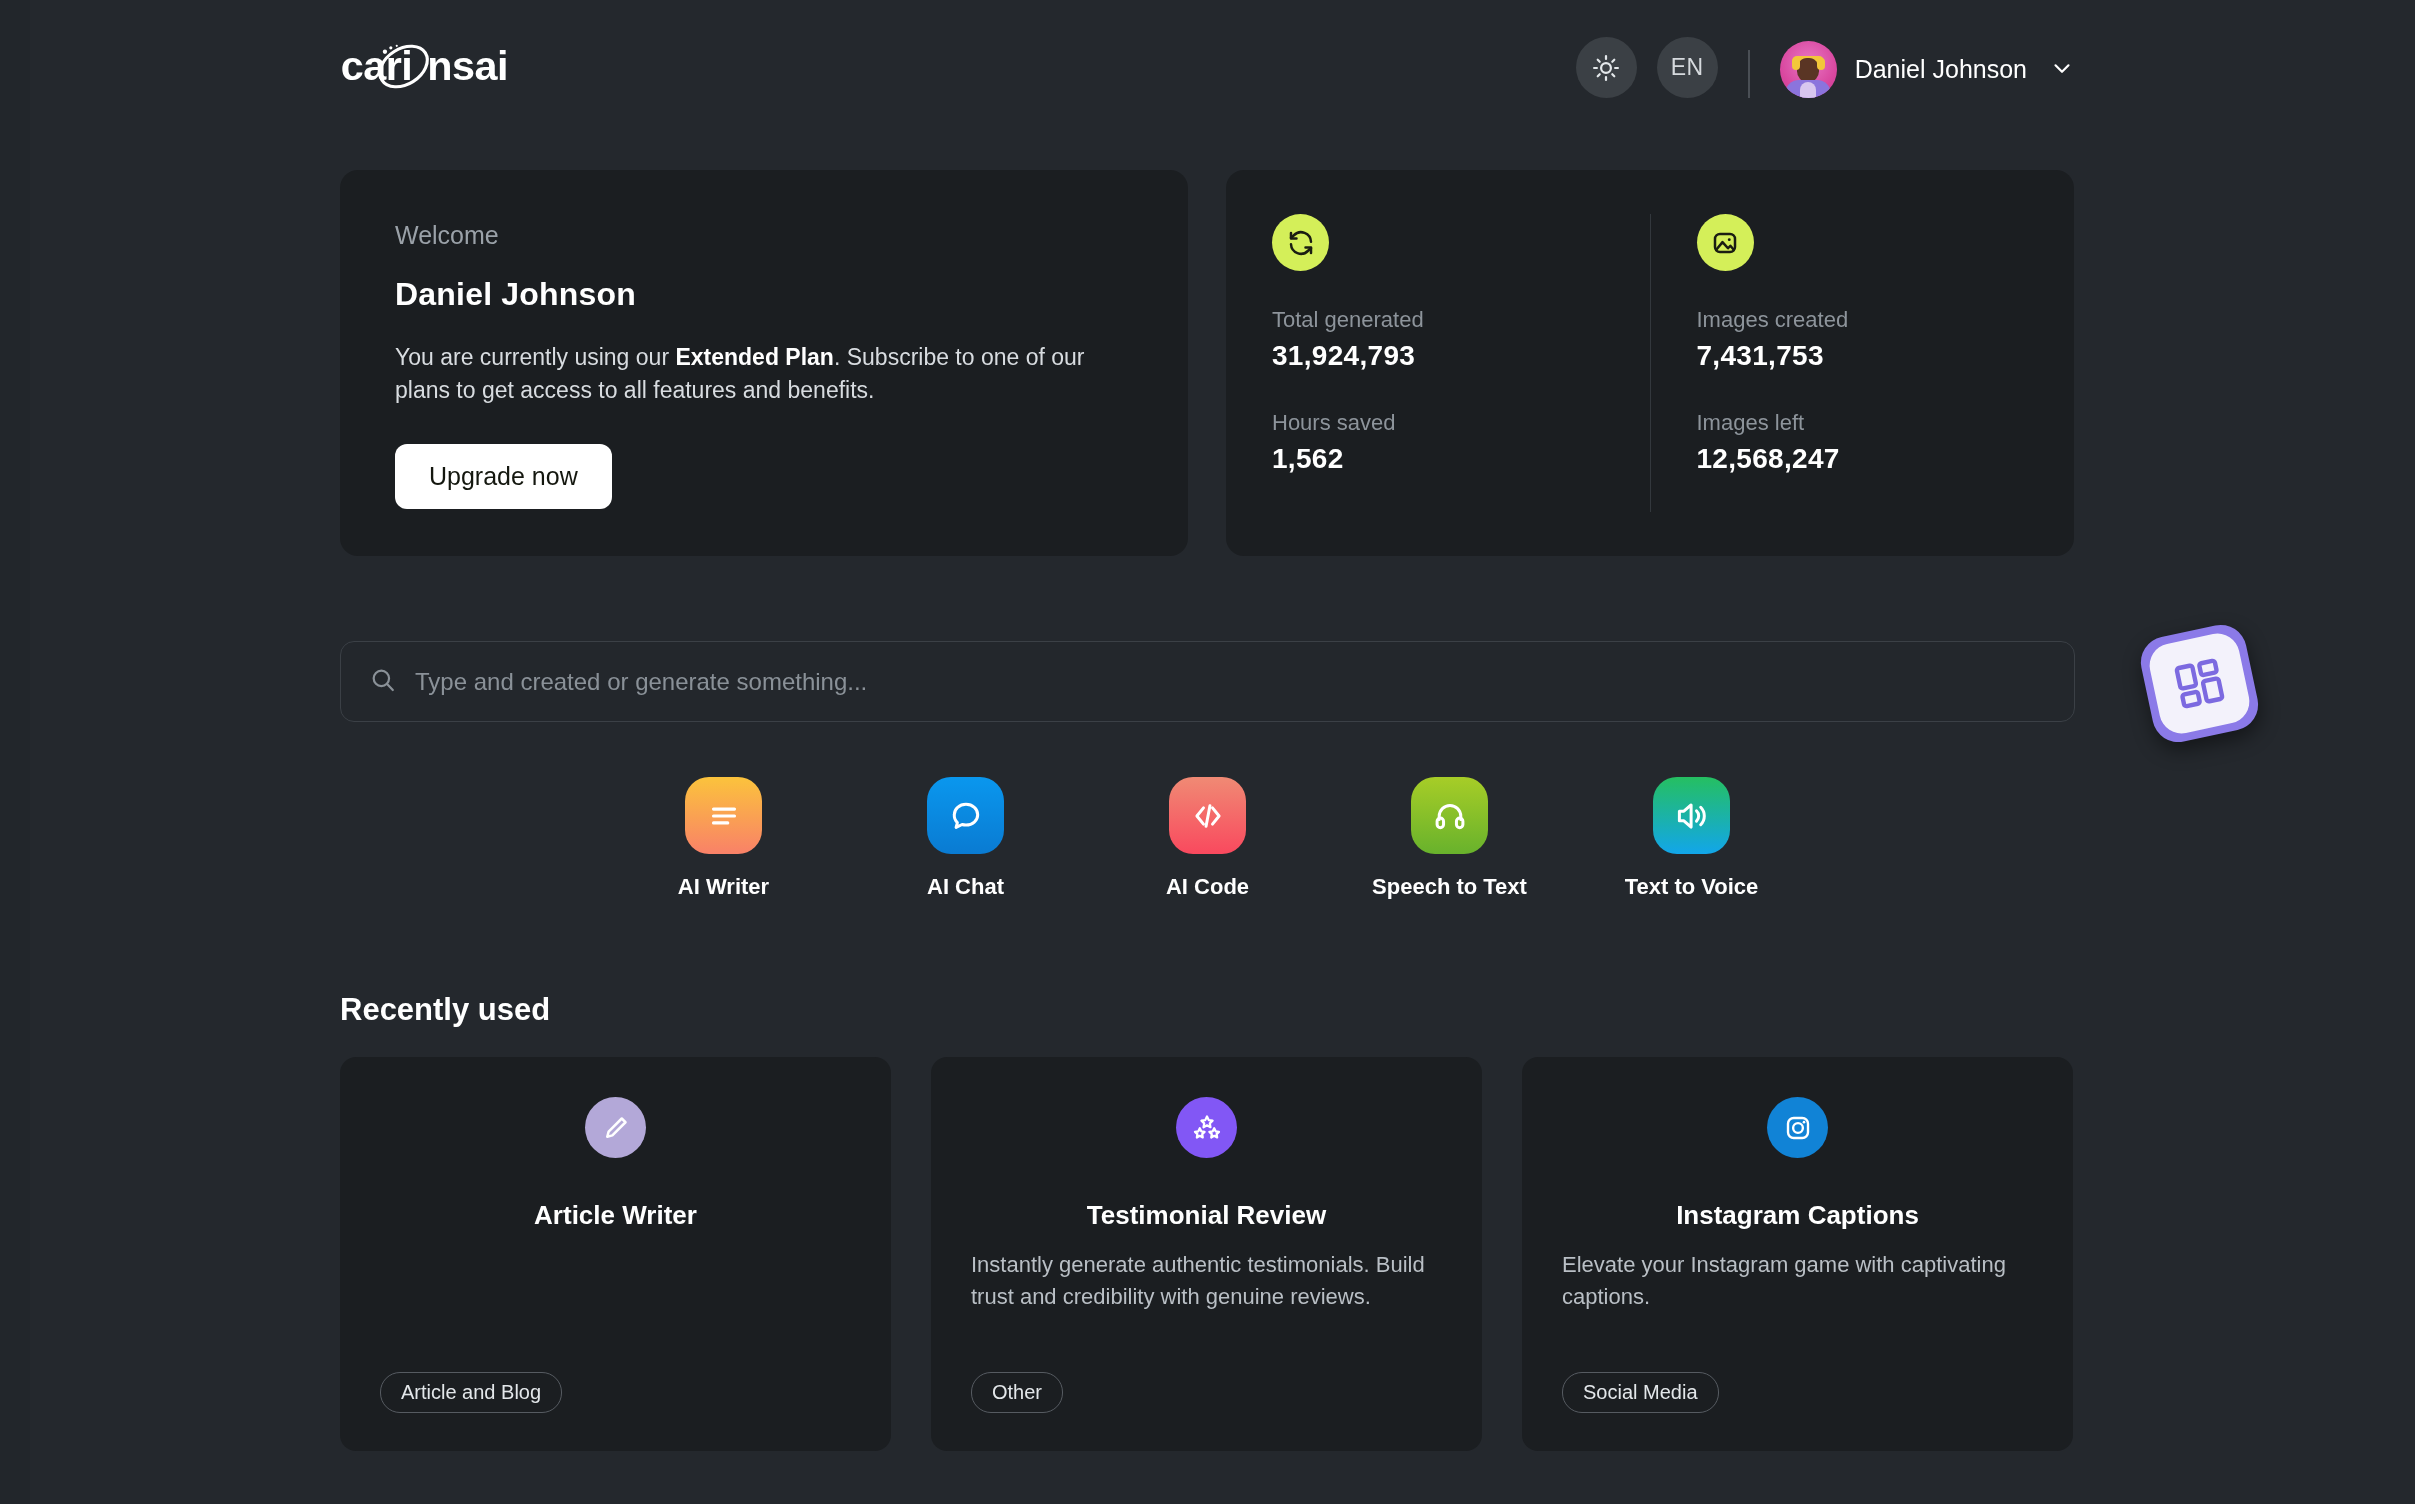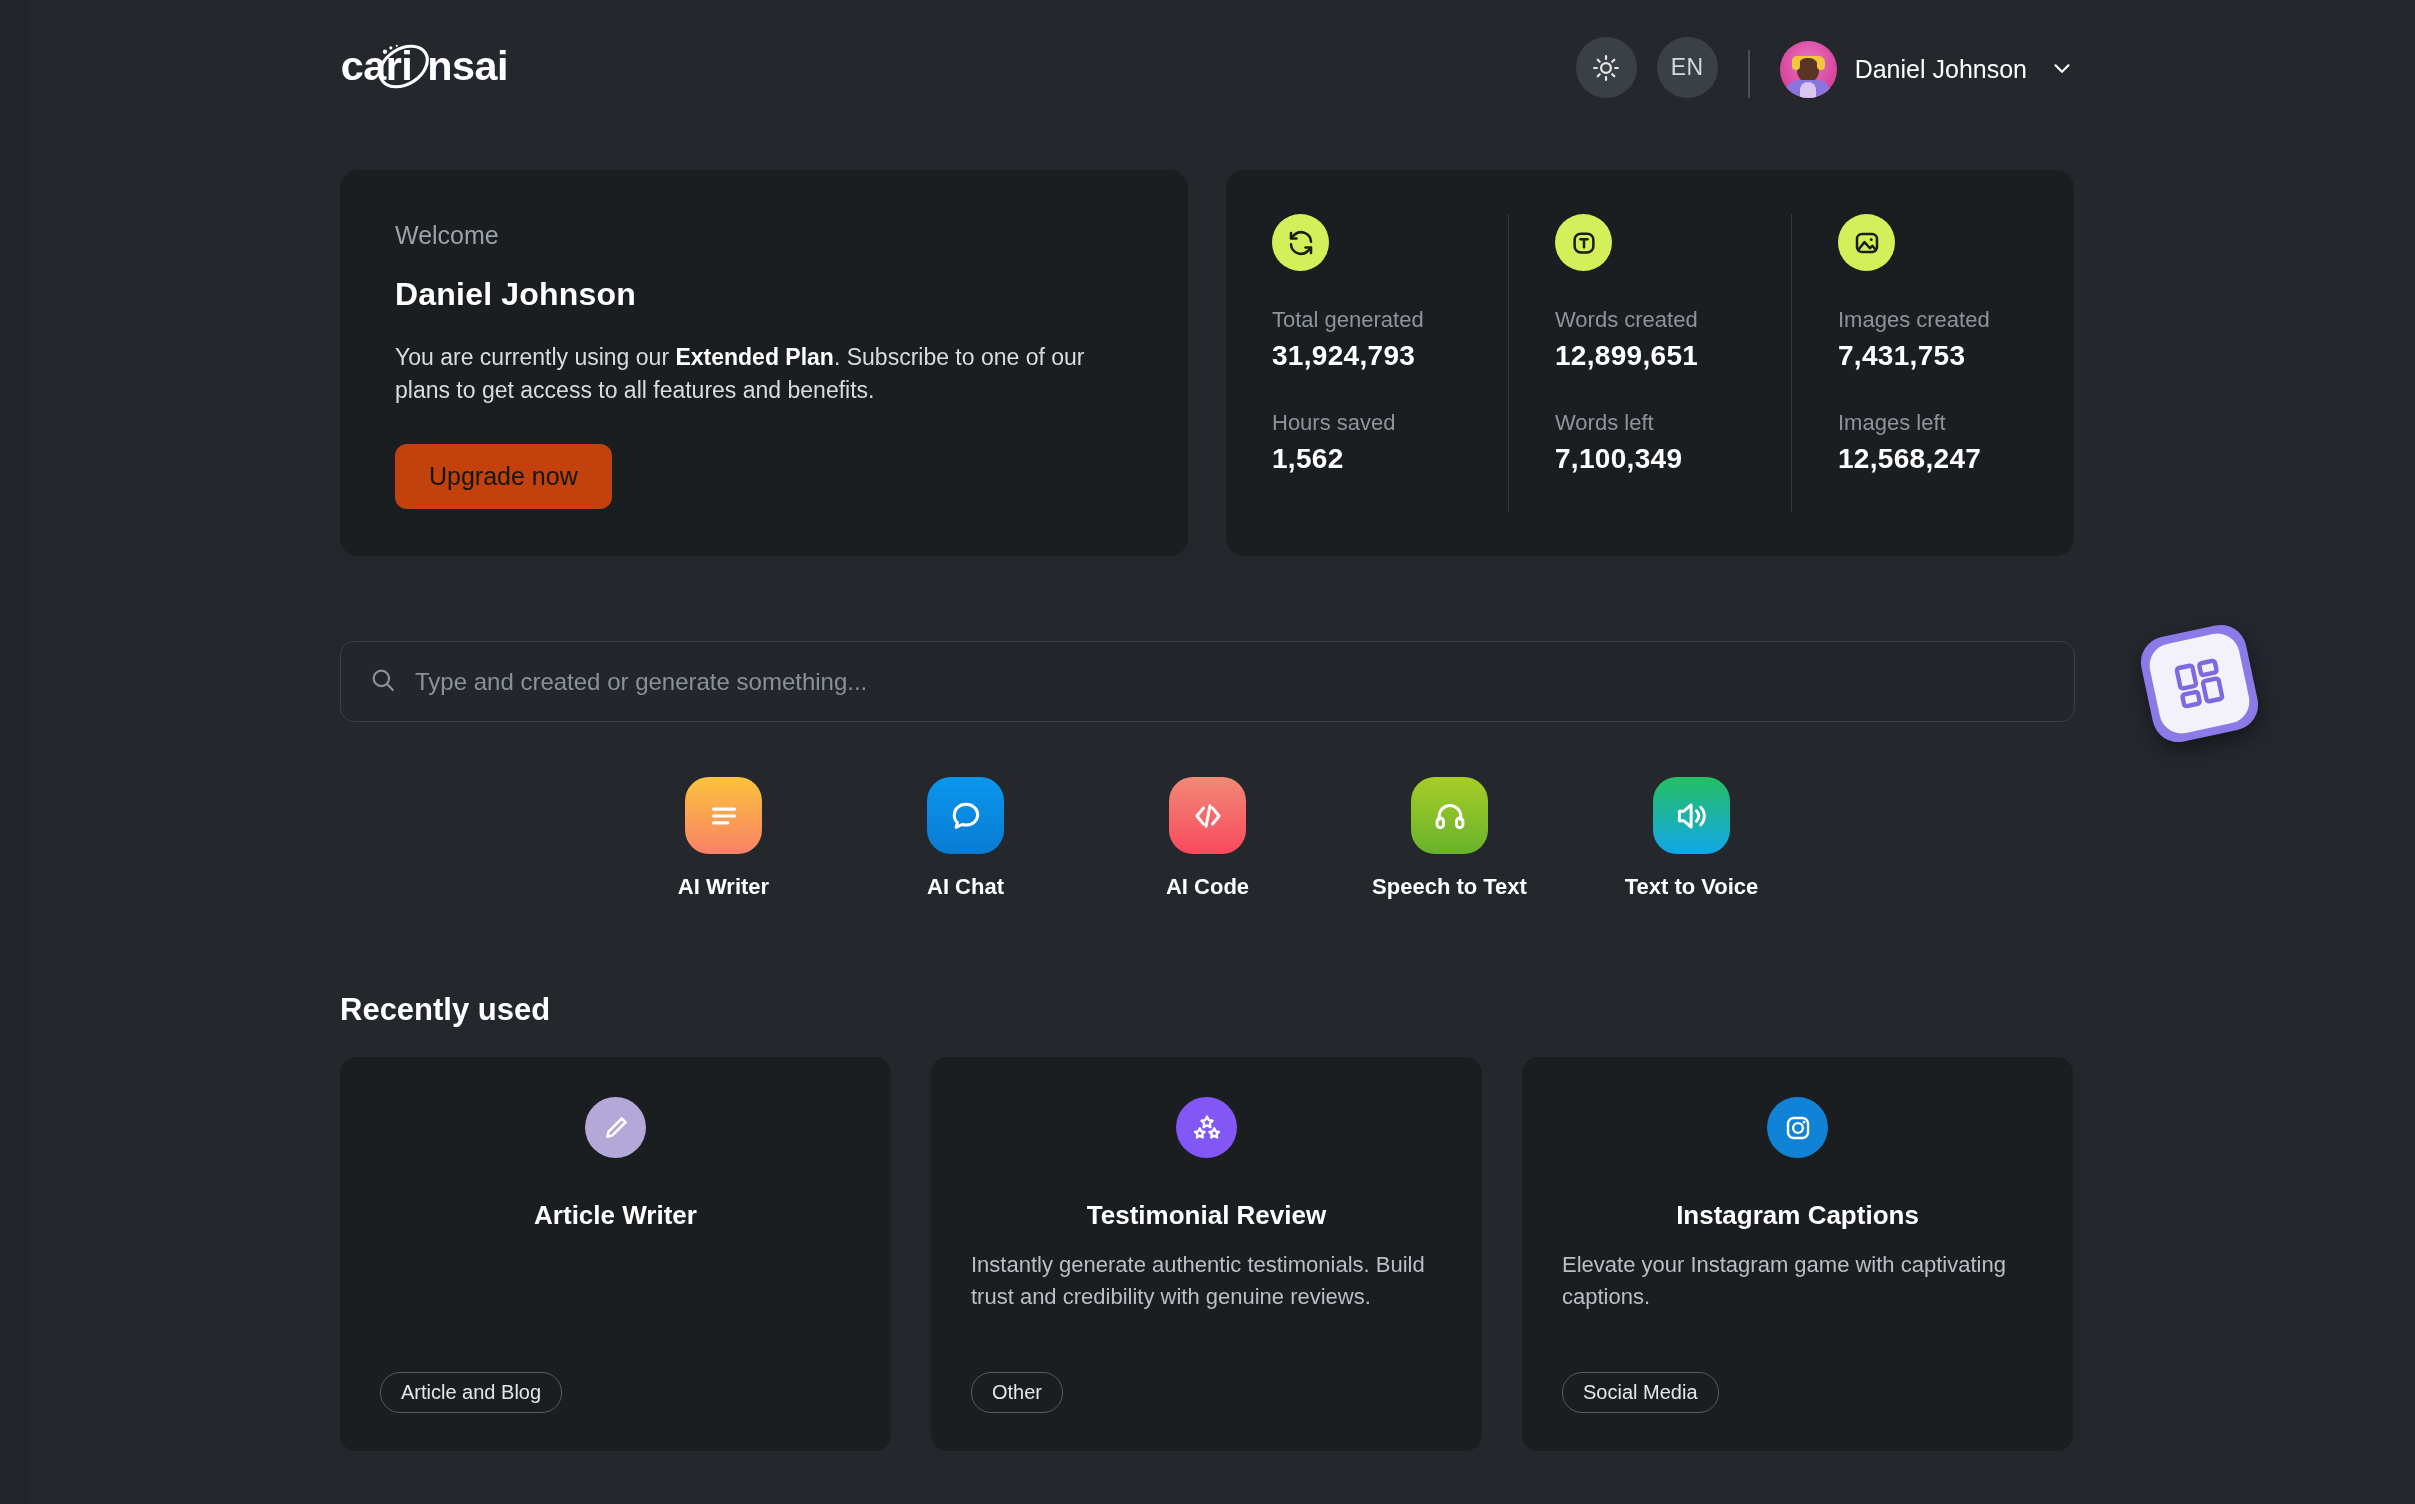--- a/index.html
+++ b/index.html
@@ -83,21 +83,21 @@
     width: 848px; height: 386px;
     padding: 51px 55px;
   }
   .w-hello { color: #9aa1a8; font-size: 25px; margin-bottom: 26px; }
   .w-name { color: #ffffff; font-size: 32px; font-weight: bold; margin-bottom: 28px; letter-spacing: 0.2px; }
   .w-desc { color: #d8dce0; font-size: 23px; line-height: 1.42; max-width: 752px; }
   .w-desc b { color: #ffffff; font-weight: bold; }
   .upgrade-btn {
     margin-top: 38px;
     display: inline-flex; align-items: center; justify-content: center;
-    background: #c2410c; color: #14170f;
+    background: #ffffff; color: #14170f;
     font-size: 25px; font-weight: 500;
     padding: 18px 34px; border-radius: 12px; border: none; cursor: pointer;
   }
 
   .stats-card {
     position: absolute; left: 1226px; top: 170px;
     width: 848px; height: 386px;
     display: flex; padding: 44px 0 44px 0;
   }
   .stat-col {
@@ -269,34 +269,20 @@
           <polyline points="20,20 20,15.6 15.6,15.6" fill="none" stroke="#1a1d12" stroke-width="2" stroke-linecap="round" stroke-linejoin="round"></polyline>
         </svg>
       </div>
       <div class="stat-label">Total generated</div>
       <div class="stat-value">31,924,793</div>
       <div class="stat-gap"></div>
       <div class="stat-label">Hours saved</div>
       <div class="stat-value">1,562</div>
     </div>
 
-    <div class="stat-col">
-      <div class="stat-icon">
-        <svg width="30" height="30" viewBox="0 0 24 24">
-          <rect x="4.5" y="4.5" width="15" height="15" rx="5" fill="none" stroke="#1a1d12" stroke-width="2"></rect>
-          <line x1="9.2" y1="9" x2="14.8" y2="9" stroke="#1a1d12" stroke-width="2" stroke-linecap="round"></line>
-          <line x1="12" y1="9" x2="12" y2="15.4" stroke="#1a1d12" stroke-width="2" stroke-linecap="round"></line>
-        </svg>
-      </div>
-      <div class="stat-label">Words created</div>
-      <div class="stat-value">12,899,651</div>
-      <div class="stat-gap"></div>
-      <div class="stat-label">Words left</div>
-      <div class="stat-value">7,100,349</div>
-    </div>
 
     <div class="stat-col">
       <div class="stat-icon">
         <svg width="30" height="30" viewBox="0 0 24 24">
           <rect x="4" y="4.8" width="16" height="14.4" rx="4" fill="none" stroke="#1a1d12" stroke-width="2"></rect>
           <circle cx="15.4" cy="9.3" r="1.15" fill="#1a1d12"></circle>
           <path d="M5 17.4 L10 11.3 L14.4 16.2 L16.3 14.2 L19 17.4" fill="none" stroke="#1a1d12" stroke-width="2" stroke-linecap="round" stroke-linejoin="round"></path>
         </svg>
       </div>
       <div class="stat-label">Images created</div>

